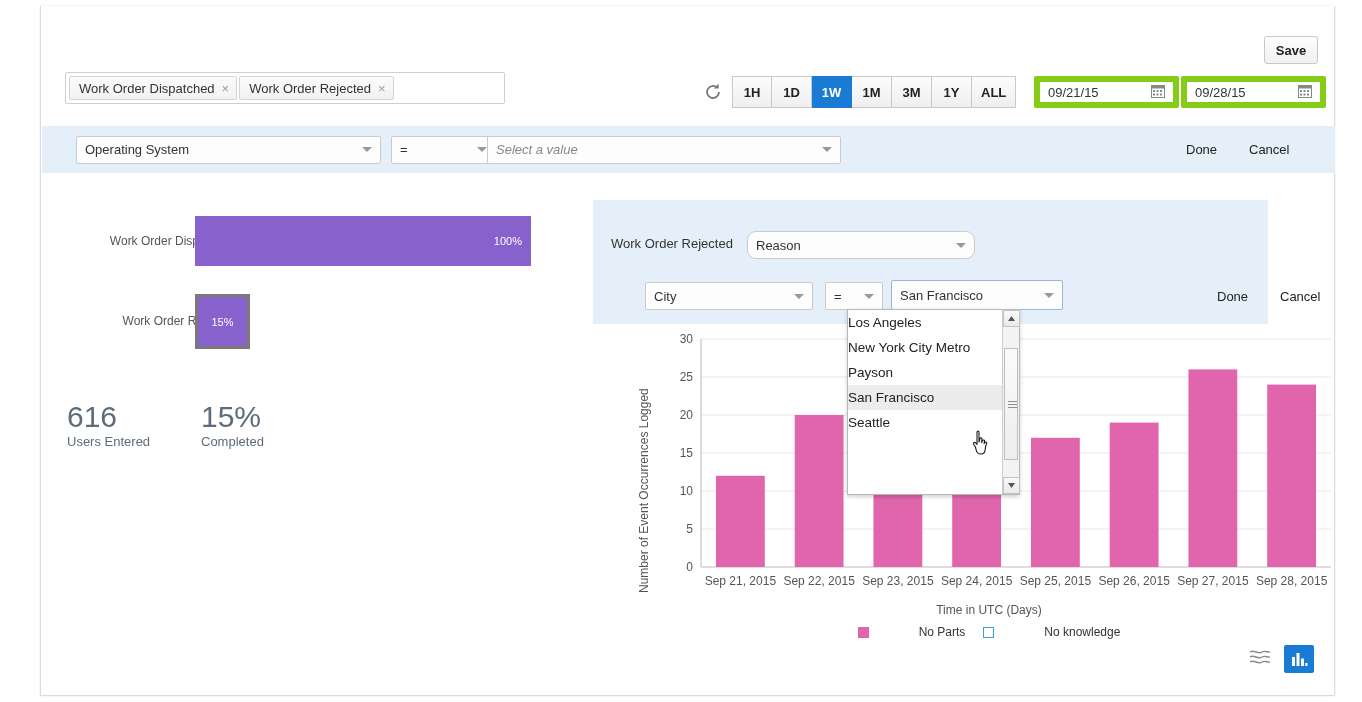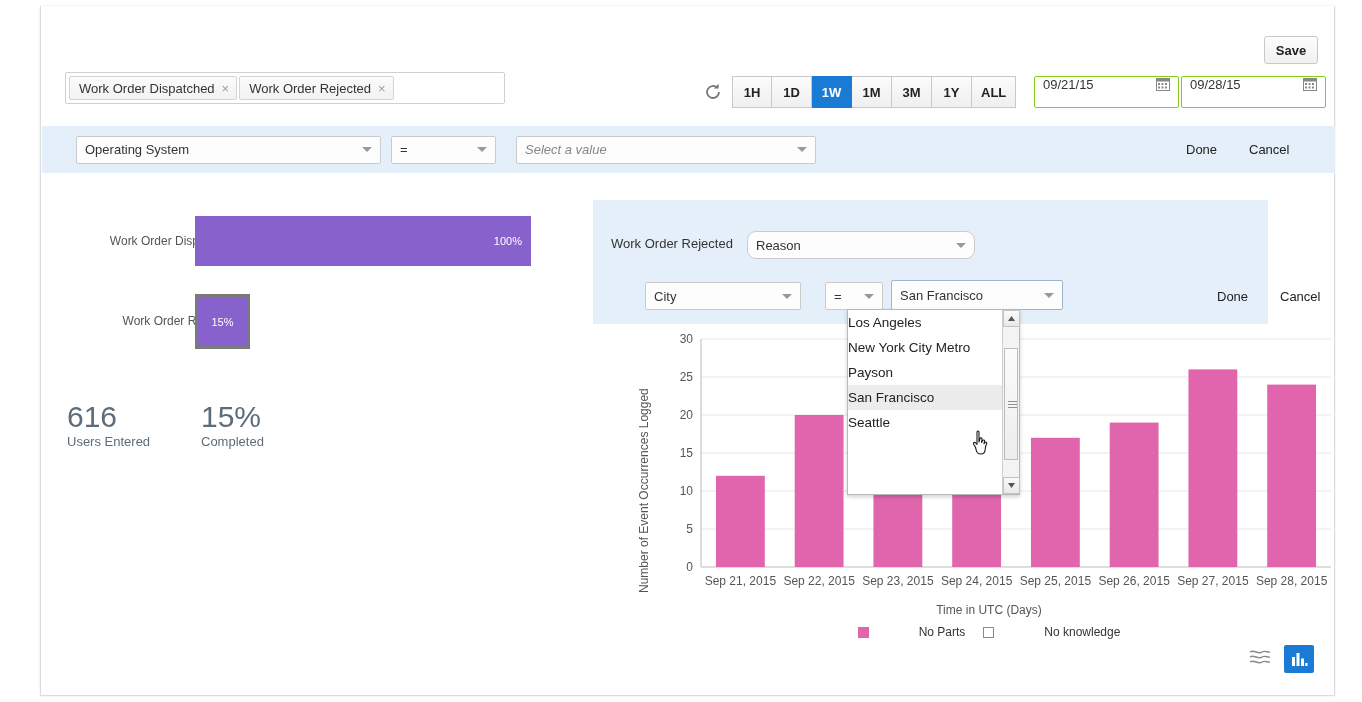--- a/index.html
+++ b/index.html
@@ -84,22 +84,22 @@
     cursor: pointer;
   }
   .range-btn:first-child { border-left: 1px solid #c9c9c9; }
   .range-btn.active {
     background: #1a7bd4; border-color: #1a7bd4; color: #fff;
   }
 
   .date-box {
     position: absolute; top: 70px;
     width: 145px; height: 32px;
-    background: #fff; border: 1px solid #84cc16; border-radius: 2px;
-    display: flex; align-items: flex-start;
+    background: #fff; border: 6px solid #84cc16; border-radius: 2px;
+    display: flex; align-items: center;
     padding: 0 8px;
     font-size: 13px; color: #333;
     cursor: text;
   }
   .date-box .cal { margin-left: auto; }
 
   
   .filter-bar {
     position: absolute; left: 1px; top: 120px;
     width: 1293px; height: 47px;
@@ -322,21 +322,21 @@
         <span class="caret">
             <i class="caret-t"></i>
           </span>
       </div>
       <div class="sel" style="position:absolute;left:349px;width:105px;">
         <span>=</span>
         <span class="caret">
             <i class="caret-t"></i>
           </span>
       </div>
-      <div class="sel" style="position:absolute;left:474px;width:300px;color:#888;font-style:italic;">
+      <div class="sel" style="position:absolute;left:445px;width:354px;color:#888;font-style:italic;">
         <span>Select a value</span>
         <span class="caret">
             <i class="caret-t"></i>
           </span>
       </div>
       <div class="txtbtn" style="position:absolute;left:1144px;">Done</div>
       <div class="txtbtn" style="position:absolute;left:1207px;">Cancel</div>
     </div>
 
     <div class="funnel-label" style="left:0px; top:228px; width:194px;">Work Order Dispatched</div>
@@ -356,21 +356,21 @@
 
     <div class="right-panel">
       <div class="rp-label">Work Order Rejected</div>
       <div class="sel" style="position:absolute;left:154px;top:31px;width:228px;border-radius:9px;">
         <span>Reason</span>
         <span class="caret">
             <i class="caret-t"></i>
           </span>
       </div>
 
-      <div class="sel" style="position:absolute;left:52px;top:82px;width:156px;justify-content:space-between;">
+      <div class="sel" style="position:absolute;left:52px;top:82px;width:168px;justify-content:space-between;">
         <span>City</span>
         <span class="caret">
             <i class="caret-t"></i>
           </span>
       </div>
       <div class="sel" style="position:absolute;left:232px;top:82px;width:58px;">
         <span>=</span>
         <span class="caret">
             <i class="caret-t"></i>
           </span>

